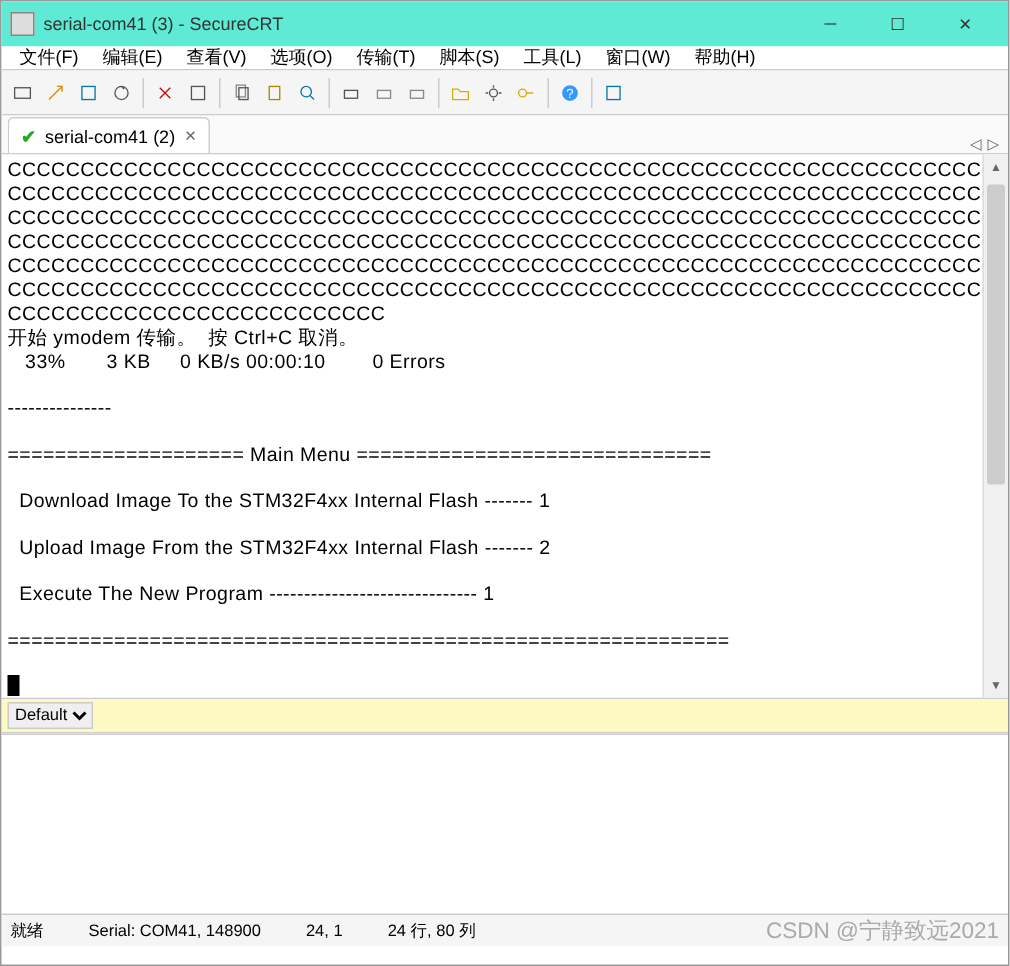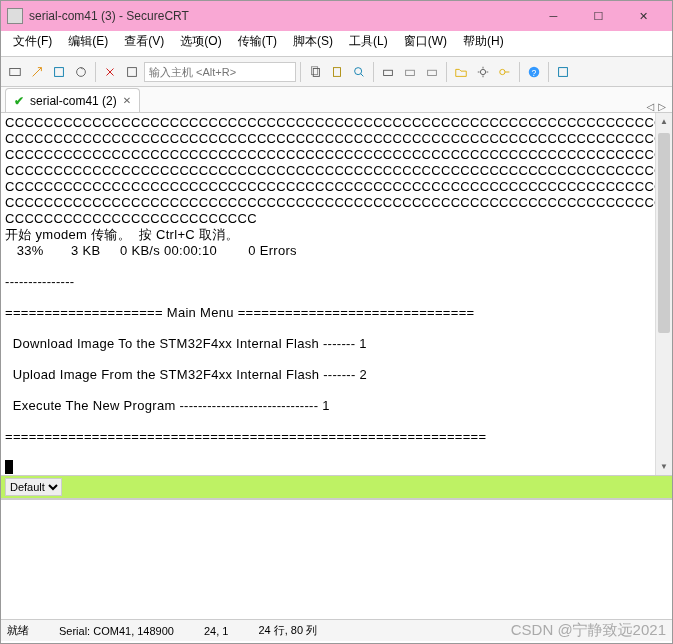--- a/index.html
+++ b/index.html
@@ -1,38 +1,38 @@
 <!DOCTYPE html>
 <html><head>
 <meta charset="utf-8">
 <style>
 * { margin: 0; padding: 0; box-sizing: border-box; font-family: "Microsoft YaHei", Tahoma, sans-serif; }
 body { background: #fff; width: 673px; height: 644px; overflow: hidden; border: 1px solid #999; }
-.titlebar { height: 30px; background: #f9a8d4; display: flex; align-items: center; padding: 0 6px; font-size: 12px; color: #333; }
+.titlebar { height: 30px; background: #5eead4; display: flex; align-items: center; padding: 0 6px; font-size: 12px; color: #333; }
 .titlebar .icon { width: 16px; height: 16px; margin-right: 6px; background: #ddd; border: 1px solid #888; }
 .titlebar .title { flex: 1; }
 .titlebar .winbtn { width: 45px; height: 28px; display: flex; align-items: center; justify-content: center; font-size: 11px; cursor: pointer; }
-.menubar { height: 26px; background: #fff; border-bottom: 1px solid #ccc; display: flex; padding: 0 4px; font-size: 12px; }
+.menubar { height: 16px; background: #fff; border-bottom: 1px solid #ccc; display: flex; align-items: center; padding: 0 4px; font-size: 12px; }
 .menubar span { padding: 2px 8px; cursor: pointer; }
 .toolbar { height: 30px; background: #f5f5f5; border-bottom: 1px solid #ccc; display: flex; align-items: center; padding: 0 4px; gap: 2px; }
 .tb-btn { width: 20px; height: 20px; border: 1px solid transparent; display: flex; align-items: center; justify-content: center; font-size: 11px; cursor: pointer; }
 .tb-sep { width: 1px; height: 20px; background: #ccc; margin: 0 2px; }
 .tb-input { flex: 0 0 130px; height: 20px; border: 1px solid #ccc; font-size: 11px; padding: 0 4px; color: #888; }
 .tabbar { height: 26px; background: #fafafa; border-bottom: 1px solid #ccc; display: flex; align-items: flex-end; padding-left: 4px; }
 .tab { height: 24px; background: #fff; border: 1px solid #ccc; border-bottom: none; border-radius: 4px 4px 0 0; display: flex; align-items: center; padding: 0 8px; font-size: 12px; gap: 6px; cursor: pointer; }
 .tab .dot { color: #2a2; font-weight: bold; }
 .tab .x { color: #666; font-size: 10px; cursor: pointer; }
 .tab-nav { margin-left: auto; display: flex; gap: 4px; padding-right: 6px; font-size: 10px; color: #666; }
 .terminal-wrap { position: relative; height: 362px; background: #fff; display: flex; }
 .terminal { flex: 1; padding: 2px 4px; font-family: "Courier New", monospace; font-size: 13px; line-height: 15px; white-space: pre; overflow: hidden; letter-spacing: 0.3px; }
 .terminal .cursor { display: inline-block; width: 8px; height: 14px; background: #000; }
 .scrollbar { width: 17px; background: #f0f0f0; border-left: 1px solid #ddd; position: relative; }
 .scroll-thumb { position: absolute; left: 2px; right: 2px; top: 20px; height: 200px; background: #ccc; border-radius: 2px; }
 .scroll-arrow { height: 17px; display: flex; align-items: center; justify-content: center; font-size: 8px; color: #666; cursor: pointer; }
-.style-dropdown { height: 24px; background: #bef264; border-top: 1px solid #ccc; border-bottom: 1px solid #ccc; display: flex; align-items: center; padding: 0 4px; }
+.style-dropdown { height: 24px; background: #fef9c3; border-top: 1px solid #ccc; border-bottom: 1px solid #ccc; display: flex; align-items: center; padding: 0 4px; }
 .style-dropdown select { font-size: 11px; border: 1px solid #ccc; height: 18px; }
 .bottom-pane { height: 120px; background: #fff; border-top: 1px solid #ccc; }
 .statusbar { height: 22px; background: #f5f5f5; border-top: 1px solid #ccc; display: flex; align-items: center; font-size: 11px; padding: 0 6px; gap: 30px; }
 .statusbar .watermark { margin-left: auto; color: #aaa; font-size: 15px; }
 svg { width: 14px; height: 14px; }
 </style>
 </head>
 <body>
 
 <div class="titlebar">
@@ -81,21 +81,20 @@
   <div class="tb-btn">
       <svg viewBox="0 0 16 16">
         <path d="M4 4 L12 12 M12 4 L4 12" stroke="#c00"></path>
       </svg>
     </div>
   <div class="tb-btn">
       <svg viewBox="0 0 16 16">
         <rect x="3" y="3" width="10" height="10" fill="none" stroke="#555"></rect>
       </svg>
     </div>
-  <input class="tb-input" placeholder="输入主机 &lt;Alt+R&gt;" style="">
   <div class="tb-sep"></div>
   <div class="tb-btn">
       <svg viewBox="0 0 16 16">
         <rect x="4" y="2" width="7" height="9" fill="none" stroke="#888"></rect>
         <rect x="6" y="4" width="7" height="9" fill="none" stroke="#555"></rect>
       </svg>
     </div>
   <div class="tb-btn">
       <svg viewBox="0 0 16 16">
         <rect x="4" y="3" width="8" height="10" fill="none" stroke="#a80"></rect>

